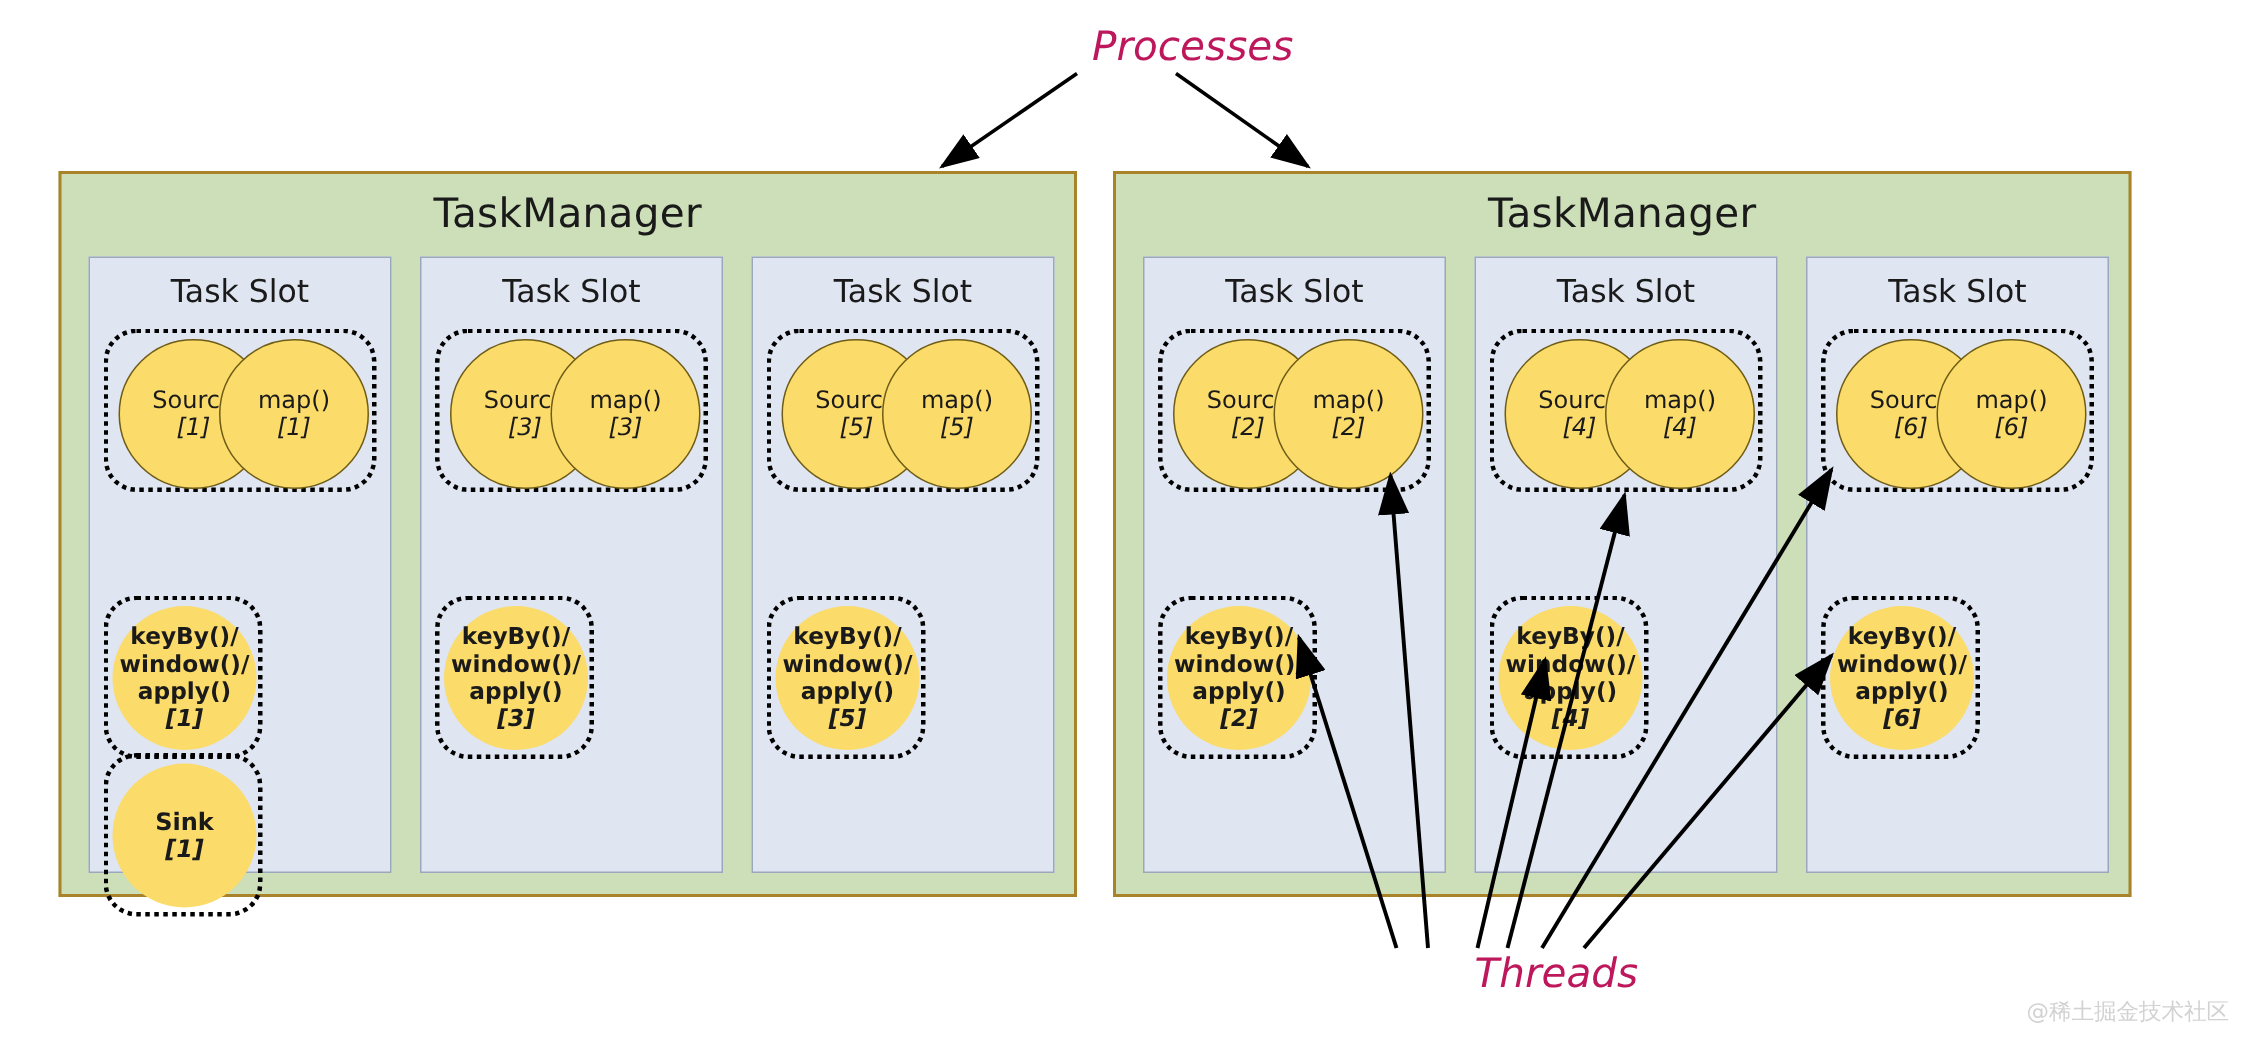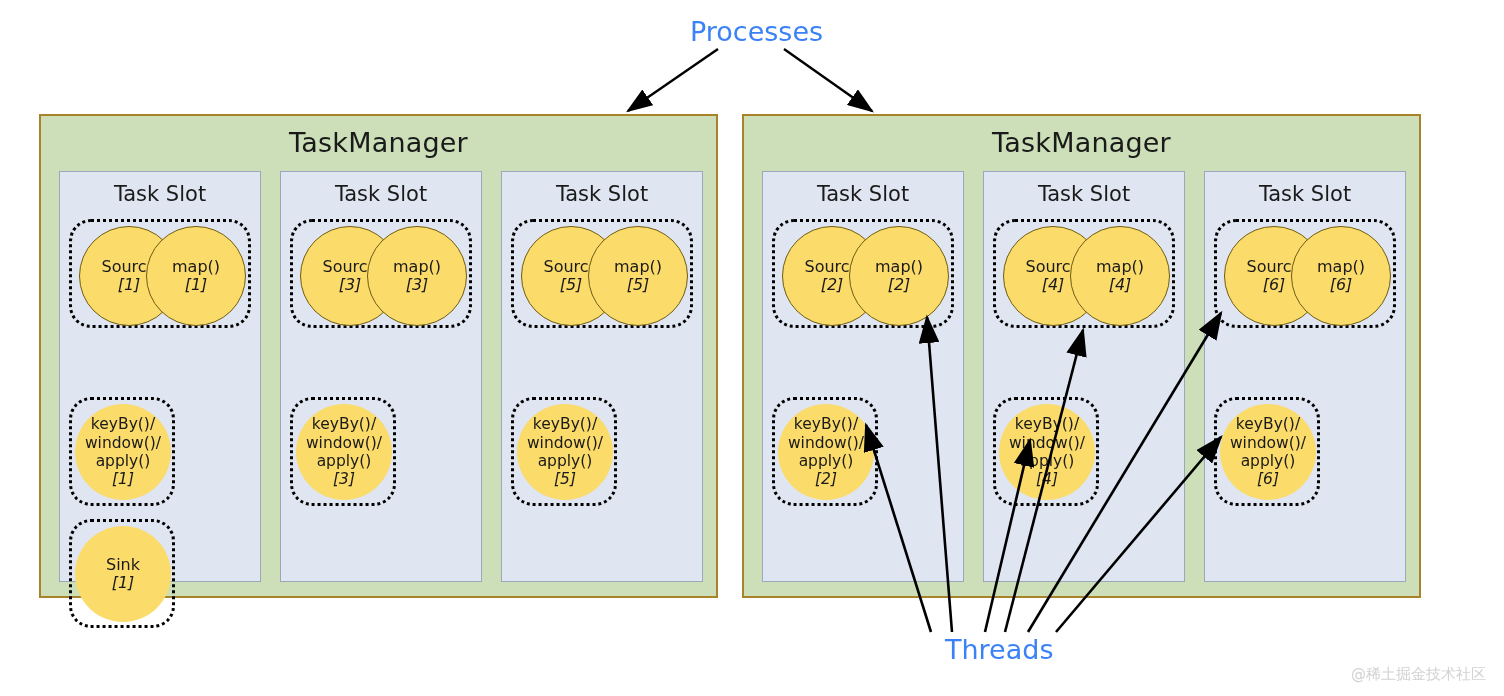--- a/index.html
+++ b/index.html
@@ -59,30 +59,32 @@
     display:flex;
     flex-direction:column;
     align-items:center;
     justify-content:center;
     line-height:1.12;
     color:#1a1a1a;
   }
   .op.noborder{border:none;}
   .op .lbl{font-size:16px;white-space:nowrap;}
   .op .idx{font-size:16px;font-style:italic;}
-  .op.multi{line-height:1.18;}
+  .op.multi{line-height:1.18;font-weight:bold;}
   .op.multi .lbl{font-size:15.5px;}
   .op.multi .idx{font-size:15.5px;}
 
   
   .annot{
     position:absolute;
     font-size:27px;
-    color:#3b82f6;
+    font-style:italic;
+    color:#be185d;
     white-space:nowrap;
+    margin-left:38px;
   }
 
   
   .watermark{
     position:absolute;
     right:18px;bottom:12px;
     font-size:15px;
     color:#d2d2d2;
     white-space:nowrap;
     font-family:"DejaVu Sans","Liberation Sans",sans-serif;
@@ -111,21 +113,21 @@
         </div>
       </div>
       <div class="chain" style="left:9px;top:225px;width:106px;height:109px;">
         <div class="op multi noborder" style="left:3px;top:4px;width:96px;height:96px;">
           <span class="lbl" style="white-space:pre;text-align:center;">keyBy()/
 window()/
 apply()</span>
           <span class="idx">[1]</span>
         </div>
       </div>
-      <div class="chain" style="left:9px;top:347px;width:106px;height:109px;">
+      <div class="chain" style="left:9px;top:330px;width:106px;height:109px;font-weight:bold;">
         <div class="op noborder" style="left:3px;top:4px;width:96px;height:96px;">
           <span class="lbl">Sink</span>
           <span class="idx">[1]</span>
         </div>
       </div>
     </div>
 
     <div class="taskslot" style="left:239px;top:55px;width:202px;height:411px;">
       <div class="ts-title">Task Slot</div>
       <div class="chain" style="left:9px;top:47px;width:182px;height:109px;">

